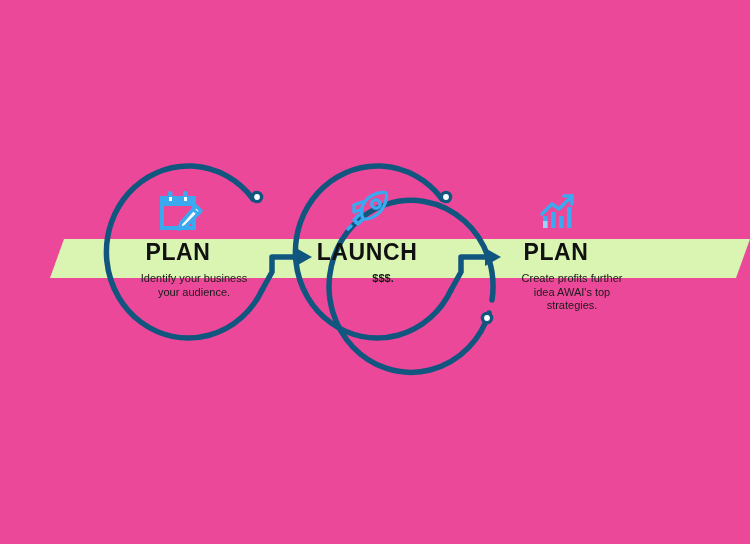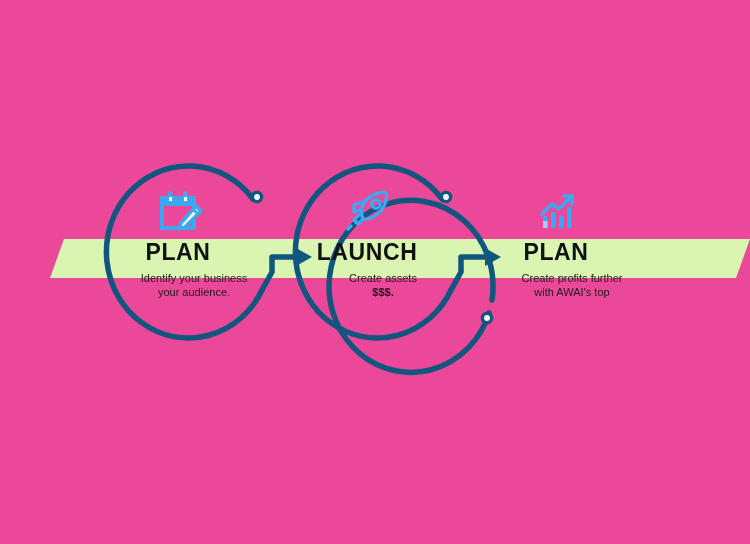--- a/index.html
+++ b/index.html
@@ -164,21 +164,20 @@
 
           <path d="M10 38 L7 41"></path>
         </g>
         <circle cx="15" cy="34" r="2" fill="#3ba9f0"></circle>
       </svg>
     </div>
 
     <div class="stage-title">LAUNCH</div>
 
     <div class="stage-desc">
-      <div>Create assets</div>
       <div class="money">$$$.</div>
     </div>
   </div>
 
   <div class="stage" id="stage-scale">
 
     <div class="stage-icon">
       <svg viewBox="0 0 52 46" width="52" height="46">
 
         <g fill="#3ba9f0">
@@ -193,17 +192,18 @@
         <path d="M12 26 L22 16 L29 21 L42 8" fill="none" stroke="#3ba9f0" stroke-width="3.6" stroke-linecap="round" stroke-linejoin="round"></path>
 
         <path d="M34 8 L42 8 L42 16" fill="none" stroke="#3ba9f0" stroke-width="3.6" stroke-linecap="round" stroke-linejoin="round"></path>
       </svg>
     </div>
 
     <div class="stage-title">PLAN</div>
 
     <div class="stage-desc">
       <div>Create profits further</div>
-      <div>with AWAI's top</div>
+      <div>idea AWAI's top</div>
+      <div>strategies.</div>
     </div>
   </div>
 
 </div>
 
 </body></html>

